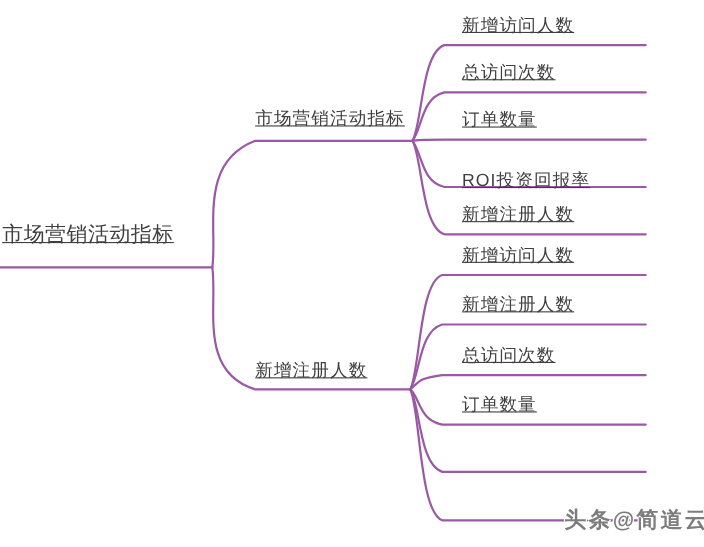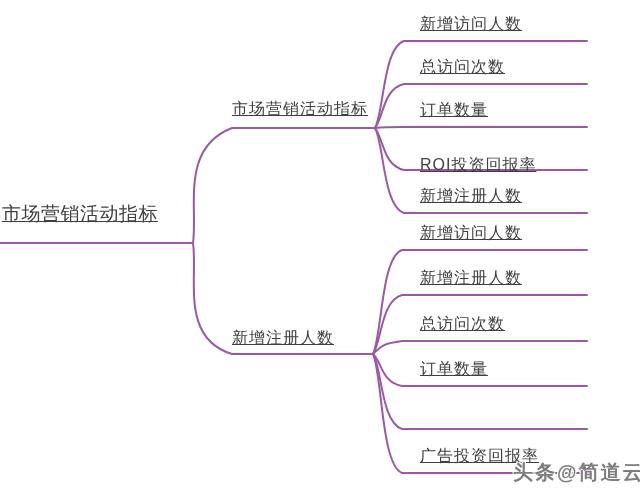--- a/index.html
+++ b/index.html
@@ -102,17 +102,16 @@
   <div class="node-label leaf-label" style="top:14px">新增访问人数</div>
   <div class="node-label leaf-label" style="top:57px">总访问次数</div>
   <div class="node-label leaf-label" style="top:100px">订单数量</div>
   <div class="node-label leaf-label" style="top:155px">ROI投资回报率</div>
   <div class="node-label leaf-label" style="top:186px">新增注册人数</div>
 
   <div class="node-label leaf-label" style="top:223px">新增访问人数</div>
   <div class="node-label leaf-label" style="top:268px">新增注册人数</div>
   <div class="node-label leaf-label" style="top:314px">总访问次数</div>
   <div class="node-label leaf-label" style="top:359px">订单数量</div>
-  <div class="node-label leaf-label" style="top:446px">广告投资回报率</div>
 
   <div class="watermark">头条@简道云</div>
 
 </div>
 
 </body></html>

